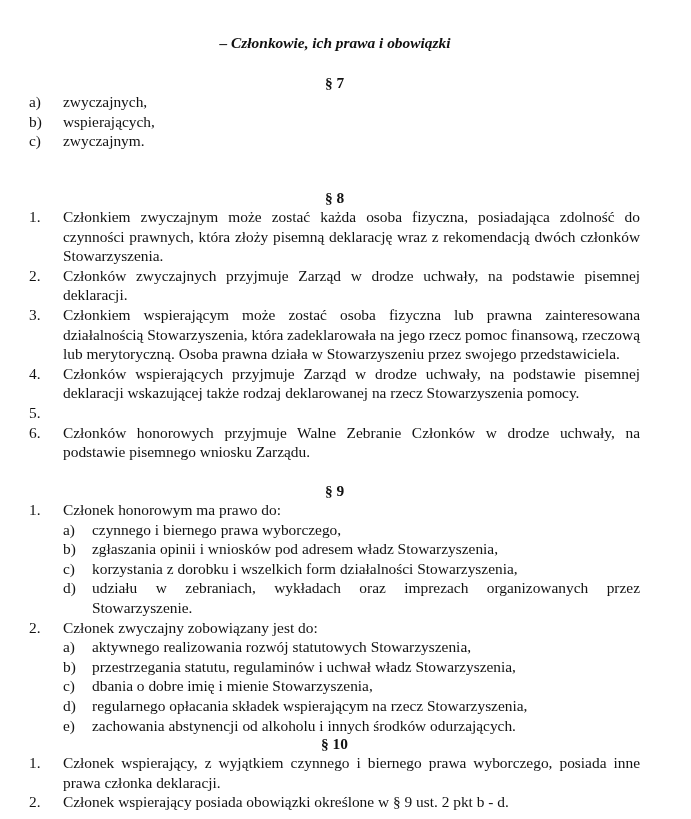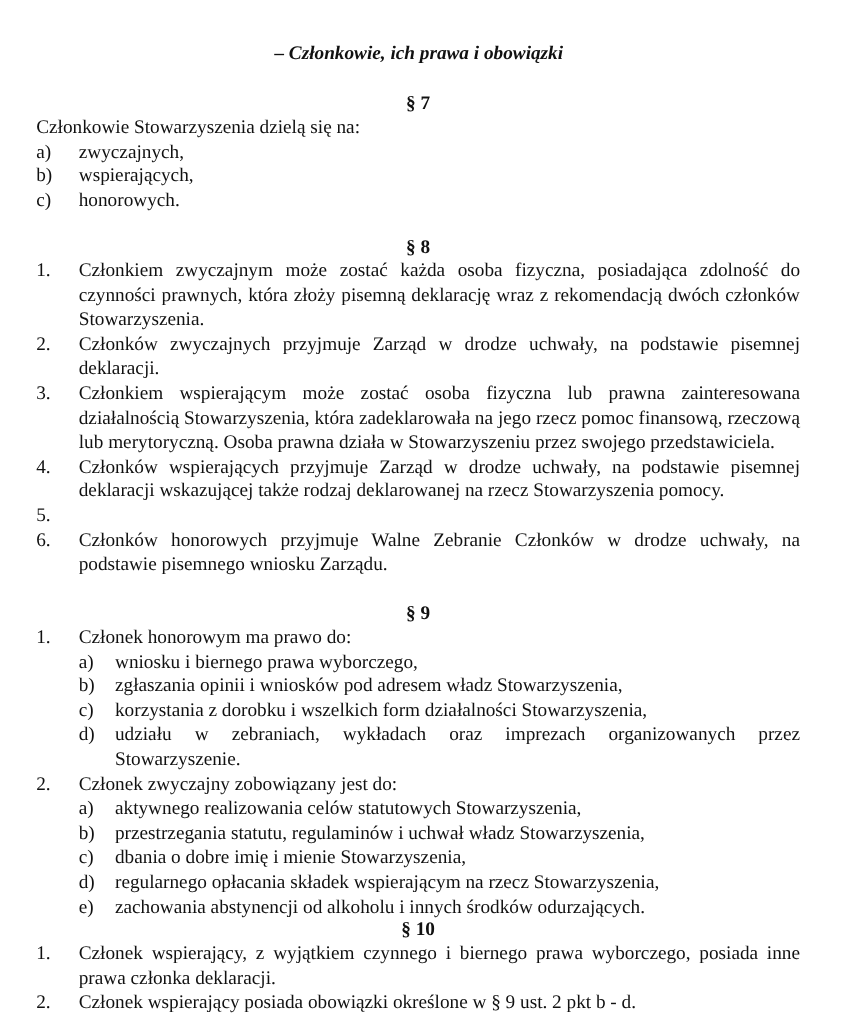--- a/index.html
+++ b/index.html
@@ -76,32 +76,31 @@
   </style>
 </head>
 <body>
 
 <div class="chapter-title">– Członkowie, ich prawa i obowiązki</div>
 
 <div class="page">
 
   <div class="para-heading" style="top:73px;">§ 7</div>
   <div class="block" style="top:92px;">
-    <p class="intro">Członkowie Stowarzyszenia dzielą się na:</p>
     <div class="item">
       <span class="marker">a)</span>
       <span class="text">zwyczajnych,</span>
     </div>
     <div class="item">
       <span class="marker">b)</span>
       <span class="text">wspierających,</span>
     </div>
     <div class="item">
       <span class="marker">c)</span>
-      <span class="text">honorowych.</span>
+      <span class="text">zwyczajnym.</span>
     </div>
   </div>
 
   <div class="para-heading" style="top:188px;">§ 8</div>
   <div class="block" style="top:207px;">
     <div class="item">
       <span class="marker">1.</span>
       <span class="text">Członkiem zwyczajnym może zostać każda osoba fizyczna, posiadająca zdolność do czynności prawnych, która złoży pisemną deklarację wraz z rekomendacją dwóch członków Stowarzyszenia.</span>
     </div>
     <div class="item">
@@ -128,21 +127,21 @@
 
   <div class="para-heading" style="top:481px;">§ 9</div>
   <div class="block" style="top:500px;">
     <div class="item">
       <span class="marker">1.</span>
       <span class="text">Członek honorowym ma prawo do:</span>
     </div>
     <div class="sub">
       <div class="item">
         <span class="marker">a)</span>
-        <span class="text">wniosku i biernego prawa wyborczego,</span>
+        <span class="text">czynnego i biernego prawa wyborczego,</span>
       </div>
       <div class="item">
         <span class="marker">b)</span>
         <span class="text">zgłaszania opinii i wniosków pod adresem władz Stowarzyszenia,</span>
       </div>
       <div class="item">
         <span class="marker">c)</span>
         <span class="text">korzystania z dorobku i wszelkich form działalności Stowarzyszenia,</span>
       </div>
       <div class="item">
@@ -150,21 +149,21 @@
         <span class="text">udziału w zebraniach, wykładach oraz imprezach organizowanych przez Stowarzyszenie.</span>
       </div>
     </div>
     <div class="item">
       <span class="marker">2.</span>
       <span class="text">Członek zwyczajny zobowiązany jest do:</span>
     </div>
     <div class="sub">
       <div class="item">
         <span class="marker">a)</span>
-        <span class="text">aktywnego realizowania celów statutowych Stowarzyszenia,</span>
+        <span class="text">aktywnego realizowania rozwój statutowych Stowarzyszenia,</span>
       </div>
       <div class="item">
         <span class="marker">b)</span>
         <span class="text">przestrzegania statutu, regulaminów i uchwał władz Stowarzyszenia,</span>
       </div>
       <div class="item">
         <span class="marker">c)</span>
         <span class="text">dbania o dobre imię i mienie Stowarzyszenia,</span>
       </div>
       <div class="item">

